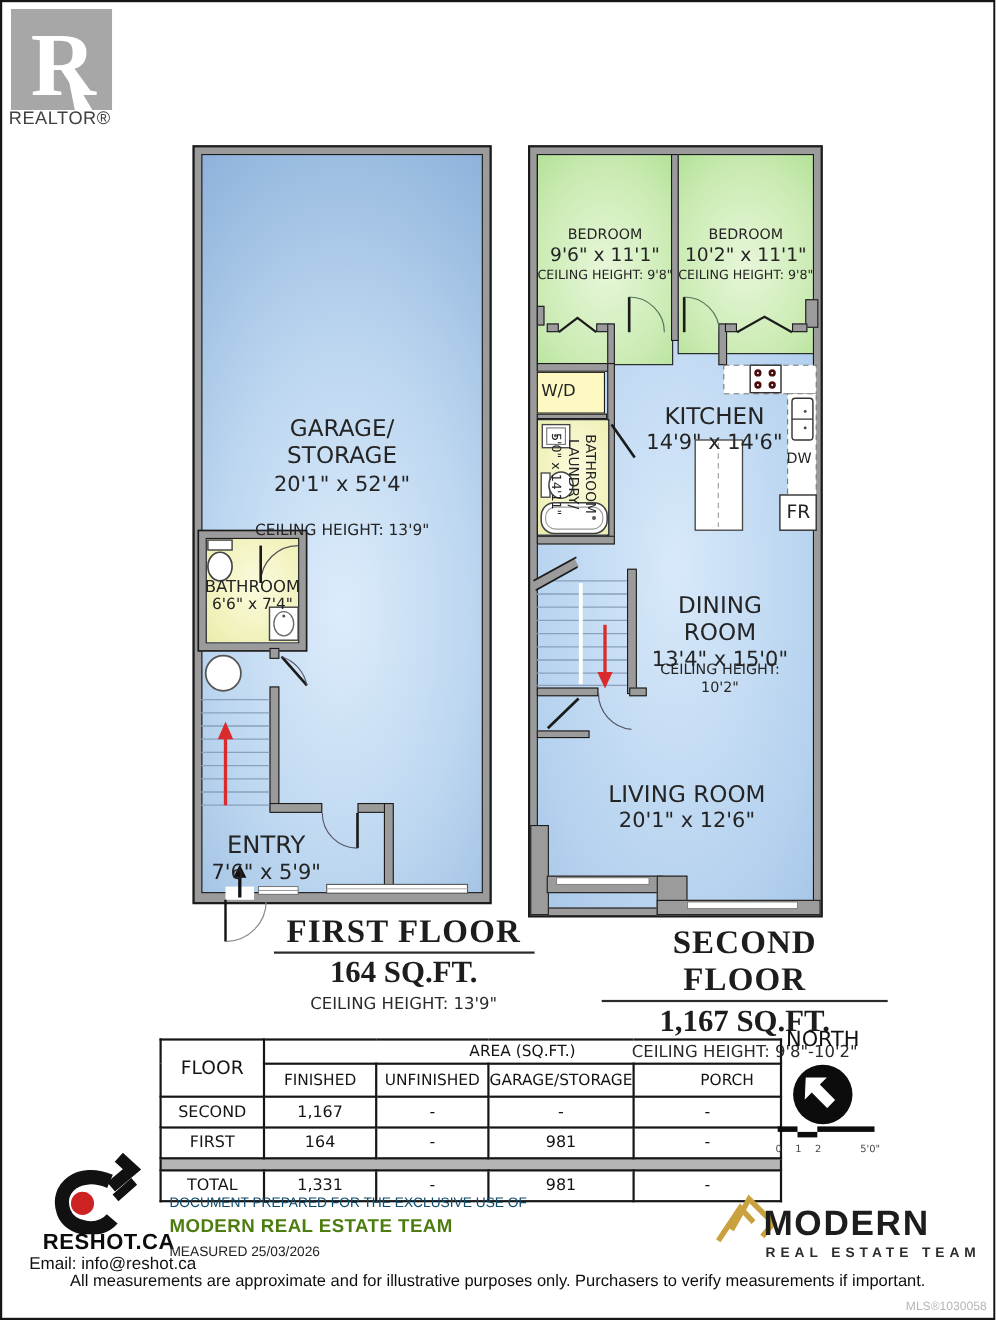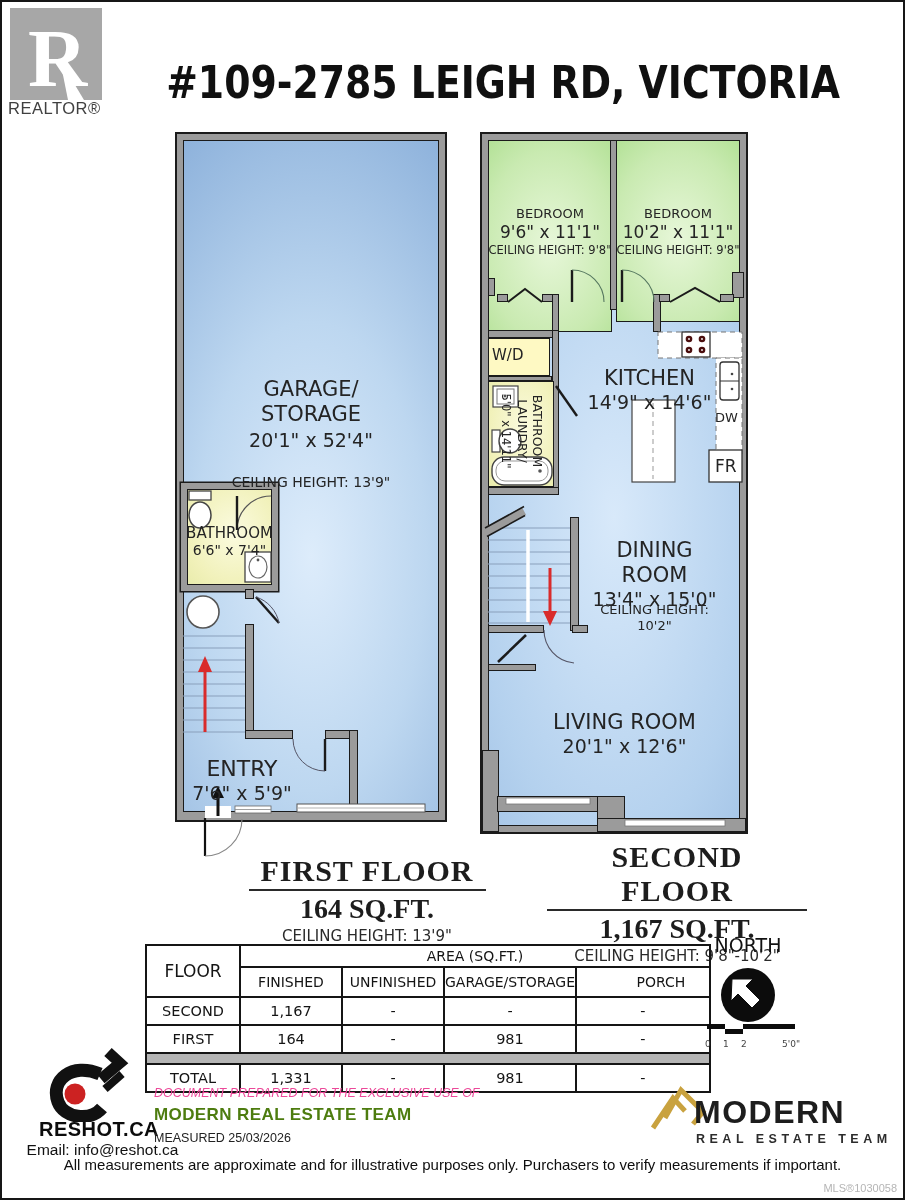--- a/index.html
+++ b/index.html
@@ -53,21 +53,20 @@
 <body>
 
 <div id="page">
 
   <svg class="abs" style="left:8px;top:6px;" width="92" height="92">
     <rect x="0" y="0" width="92" height="92" fill="#a7a7a7"></rect>
     <text x="18" y="78" font-family="Liberation Serif,serif" font-weight="bold" font-size="82" fill="#ffffff">R</text>
     <polygon points="50,52 74,92 58,92" fill="#ffffff"></polygon>
   </svg>
   <div class="abs small-gray" style="left:6px;top:97px;font-size:16.5px;letter-spacing:.5px;">REALTOR®</div>
-  <div id="title"><span>#109-2785 LEIGH RD, VICTORIA</span></div>
 
   <div class="plan" style="left:173px;top:130px;width:272px;height:690px;">
     <div class="room blue" style="left:6px;top:6px;width:256px;height:672px;"></div>
     <div class="room yellow bathbox" style="left:10px;top:355px;width:85px;height:96px;"></div>
 
     <div class="wall" style="left:68px;top:455px;width:9px;height:10px;"></div>
     <div class="wall" style="left:68px;top:490px;width:9px;height:113px;"></div>
     <div class="wall" style="left:68px;top:596px;width:48px;height:9px;"></div>
     <div class="wall" style="left:148px;top:596px;width:32px;height:9px;"></div>
     <div class="wall" style="left:172px;top:596px;width:9px;height:80px;"></div>
@@ -142,21 +141,21 @@
     <div class="rlabel" style="left:8px;top:390px;width:89px;">
       <div style="font-size:15px;">BATHROOM</div>
       <div style="font-size:14px;">6'6" x 7'4"</div>
     </div>
     <div class="rlabel" style="left:4px;top:622px;width:122px;">
       <div style="font-size:22px;">ENTRY</div>
       <div style="font-size:19px;">7'6" x 5'9"</div>
     </div>
   </div>
 
-  <div class="fcap" style="left:240px;top:852px;width:250px;">
+  <div class="fcap" style="left:240px;top:828px;width:250px;">
     <div><span class="l1">FIRST FLOOR</span></div>
     <div class="l2">164 SQ.FT.</div>
     <div class="l3">CEILING HEIGHT: 13'9"</div>
   </div>
 
   <div class="plan" style="left:478px;top:130px;width:268px;height:702px;">
     <div class="room blue2" style="left:6px;top:6px;width:252px;height:686px;"></div>
     <div class="room green" style="left:6px;top:6px;width:124px;height:192px;"></div>
     <div class="room green" style="left:134px;top:6px;width:124px;height:182px;"></div>
 
@@ -378,21 +377,21 @@
     <path d="M66 6 L78 17 L59 33" stroke="#111" stroke-width="11" fill="none"></path>
     <path d="M80 28 L63 43" stroke="#111" stroke-width="8" fill="none"></path>
     <path d="M58 28 C 30 16, 8 34, 16 56 C 22 72, 48 76, 60 62" stroke="#111" stroke-width="13" fill="none"></path>
     <circle cx="33" cy="48" r="10.5" fill="#cc2222"></circle>
   </svg>
   <div class="abs" style="left:28px;top:1116px;width:138px;text-align:center;font-size:20px;font-weight:800;
        color:#0c0c0c;letter-spacing:.5px;">RESHOT.CA</div>
   <div class="abs" style="left:18px;top:1139px;width:165px;text-align:center;font-size:15.5px;color:#111;">Email: info@reshot.ca</div>
 
   <div class="abs" style="left:152px;top:1084px;width:330px;">
-    <div style="font-size:12.5px;color:#ec4899;font-style:italic;">DOCUMENT PREPARED FOR THE EXCLUSIVE USE OF</div>
+    <div style="font-size:12.5px;color:#0c4a6e;">DOCUMENT PREPARED FOR THE EXCLUSIVE USE OF</div>
     <div style="font-size:17px;font-weight:bold;color:#4d7c0f;margin-top:5px;letter-spacing:.4px;">MODERN REAL ESTATE TEAM</div>
     <div style="font-size:12.5px;color:#222;margin-top:6px;">MEASURED 25/03/2026</div>
   </div>
 
   <svg class="abs" style="left:646px;top:1076px;" width="64" height="58">
     <path d="M5 50 L25 20 L37 33" stroke="#c9a23f" stroke-width="5" fill="none"></path>
     <path d="M17 40 L33 12 L55 34 L45 46" stroke="#c9a23f" stroke-width="5" fill="none"></path>
   </svg>
   <div class="abs" style="left:692px;top:1092px;font-size:32px;font-weight:bold;color:#1d1d1d;letter-spacing:1.5px;">MODERN</div>
   <div class="abs" style="left:694px;top:1130px;font-size:12.5px;font-weight:600;color:#2c2c2c;letter-spacing:4.5px;">REAL ESTATE TEAM</div>

